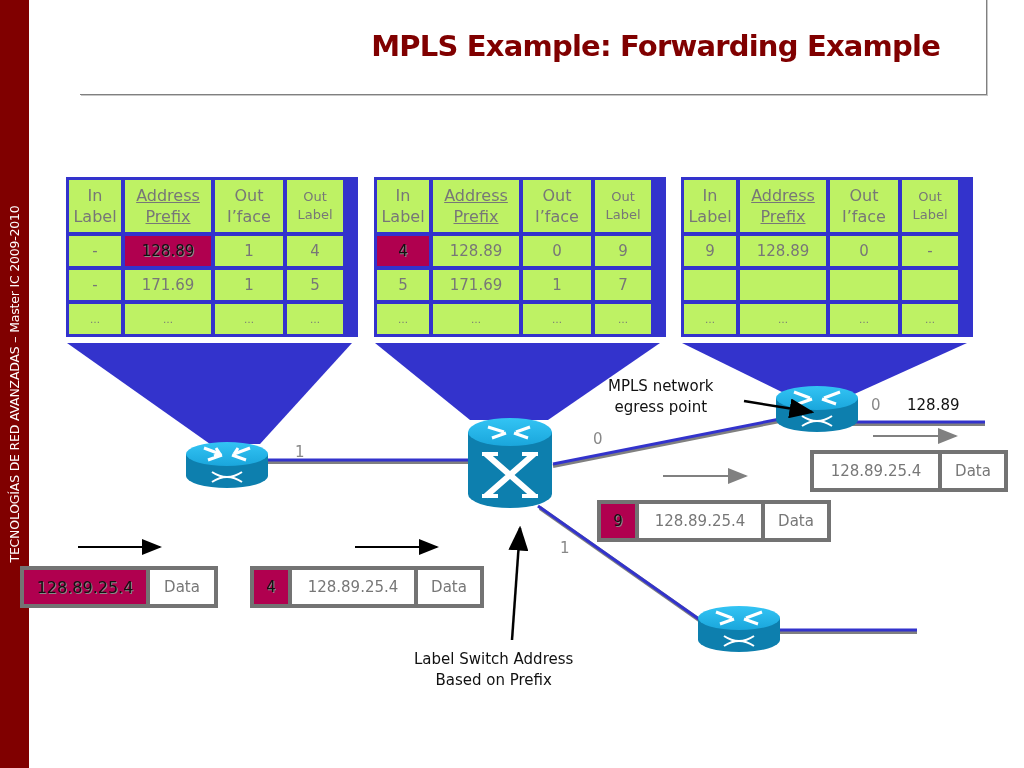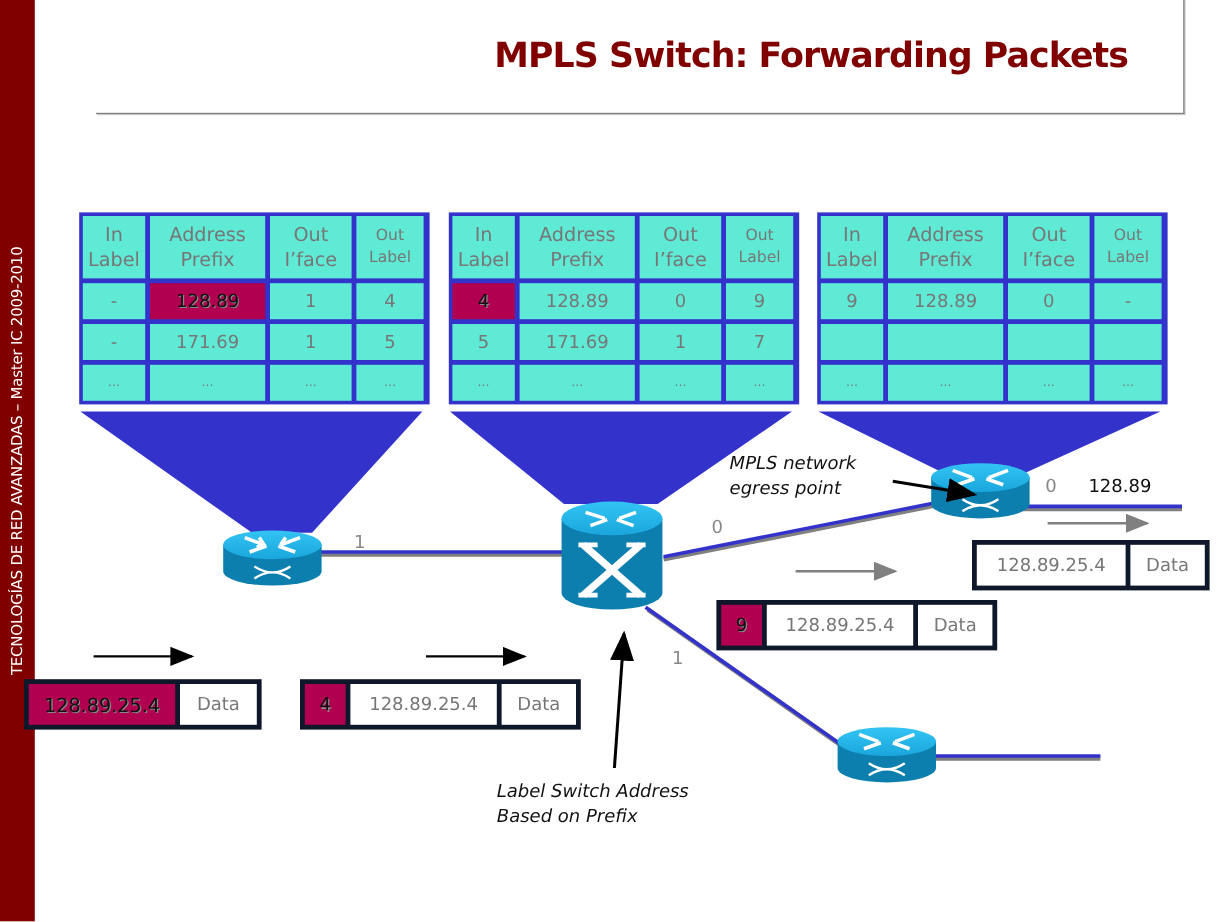--- a/index.html
+++ b/index.html
@@ -4,41 +4,41 @@
 <style>
   html, body { margin: 0; padding: 0; }
   body { width: 1024px; height: 768px; position: relative; overflow: hidden; background: #ffffff; font-family: "DejaVu Sans", sans-serif; }
   .sidebar { position: absolute; left: 0; top: 0; width: 29px; height: 768px; background: #800000; }
   .sidebar-text { position: absolute; left: 14px; top: 384px; transform: translate(-50%, -50%) rotate(-90deg); white-space: nowrap; color: #ffffff; font-size: 12.5px; font-family: "DejaVu Sans", sans-serif; letter-spacing: -0.2px; }
   .title-box { position: absolute; left: 80px; top: -2px; width: 906px; height: 96px; border-right: 1px solid #808080; border-bottom: 1px solid #808080; box-shadow: 1px 1px 0 #c8c8c8; }
   .title { position: absolute; right: 46px; top: 31px; color: #800000; font-weight: bold; font-size: 29px; font-family: "DejaVu Sans", sans-serif; letter-spacing: -0.8px; white-space: nowrap; }
   svg.net { position: absolute; left: 0; top: 0; }
   .lfib { position: absolute; width: 286px; background: #3333cc; padding: 3px; box-sizing: content-box; }
   .lfib table { border-collapse: separate; border-spacing: 4px; margin: -4px; }
-  .lfib td { background: #5eead4; color: #777777; text-align: center; font-family: "DejaVu Sans", sans-serif; font-size: 15px; height: 30px; padding: 0; }
+  .lfib td { background: #bef264; color: #777777; text-align: center; font-family: "DejaVu Sans", sans-serif; font-size: 15px; height: 30px; padding: 0; }
   .lfib tr.hdr td { height: 52px; line-height: 21px; font-size: 16px; }
   .lfib tr.hdr td.small { font-size: 13px; line-height: 18px; }
   .lfib tr.dots td { font-size: 10px; }
   .lfib td.hl { background: #b0004f; color: #111111; text-shadow: 1px 1px 0 #888; }
-  .c0 { width: 52px; } .c1 { width: 96px; } .c2 { width: 68px; } .c3 { width: 56px; }
-  .label { position: absolute; font-family: "DejaVu Sans", sans-serif; font-size: 15px; color: #111; line-height: 21px; white-space: nowrap; font-style: italic; }
+  .c0 { width: 52px; } .c1 { width: 86px; text-decoration: underline; } .c2 { width: 68px; } .c3 { width: 56px; }
+  .label { position: absolute; font-family: "DejaVu Sans", sans-serif; font-size: 15px; color: #111; text-align: center; line-height: 21px; white-space: nowrap; }
   .port { position: absolute; font-family: "DejaVu Sans", sans-serif; font-size: 15px; color: #888; }
-  .pkt { position: absolute; display: flex; background: #0f172a; padding: 4px; gap: 4px; height: 34px; }
+  .pkt { position: absolute; display: flex; background: #737373; padding: 4px; gap: 4px; height: 34px; }
   .pkt div { background: #ffffff; color: #777; font-family: "DejaVu Sans", sans-serif; font-size: 15px; display: flex; align-items: center; justify-content: center; height: 34px; }
   .pkt div.hl { background: #b0004f; color: #111; text-shadow: 1px 1px 0 #888; }
 </style>
 </head>
 <body>
 
 <div class="sidebar">
   <div class="sidebar-text">TECNOLOGÍAS DE RED AVANZADAS – Master IC 2009-2010</div>
 </div>
 
 <div class="title-box">
-  <div class="title">MPLS Switch:  Forwarding Packets</div>
+  <div class="title">MPLS Example:  Forwarding Example</div>
 </div>
 
 <svg class="net" width="1024" height="768">
   <defs>
     <marker id="ah-black" markerWidth="10" markerHeight="8" refX="9" refY="4" orient="auto">
         <path d="M0,0 L10,4 L0,8 Z" fill="#000"></path>
       </marker>
     <marker id="ah-gray" markerWidth="10" markerHeight="8" refX="9" refY="4" orient="auto">
         <path d="M0,0 L10,4 L0,8 Z" fill="#808080"></path>
       </marker>

